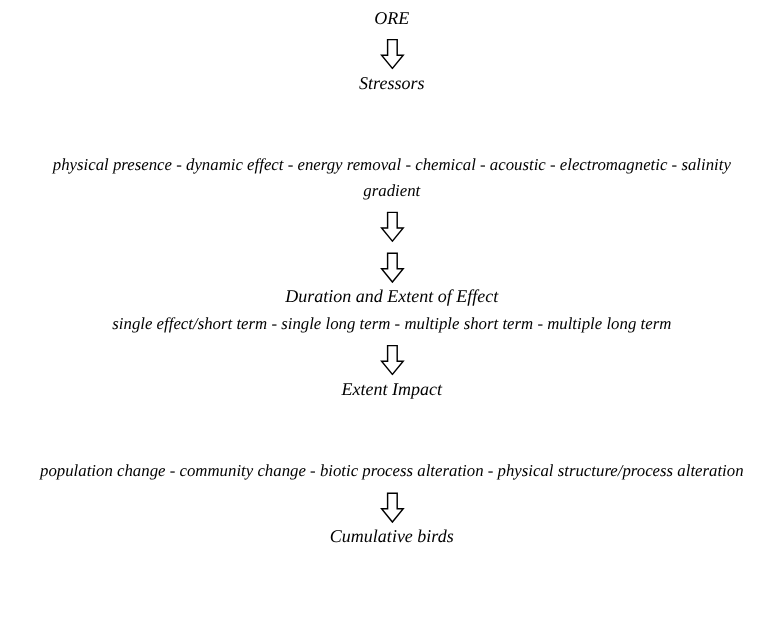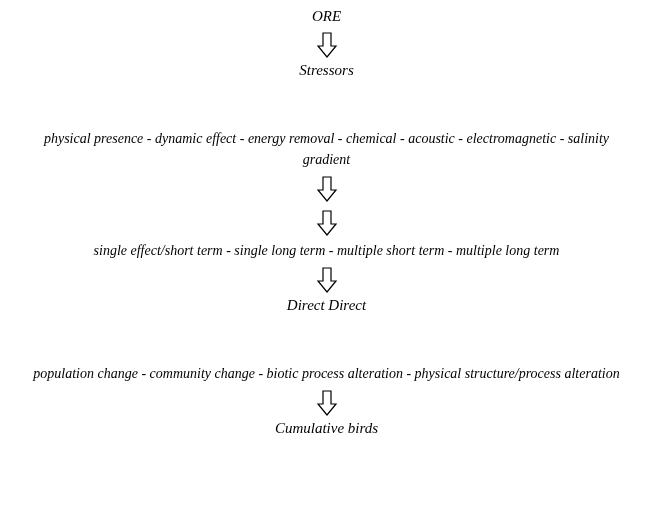--- a/index.html
+++ b/index.html
@@ -88,31 +88,32 @@
   <div class="stage">
   </div>
 
   <div class="arrow-wrap">
     <svg class="arrow" width="22" height="26" viewBox="0 0 22 26">
       <polygon points="7,1 15,1 15,14 20,14 11,25 2,14 7,14" fill="#ffffff" stroke="#000000" stroke-width="1.2"></polygon>
     </svg>
   </div>
 
   <div class="stage">
+    <div class="stage-title">Duration and Extent of Effect</div>
     <div class="stage-items">single effect/short term - single long term - multiple short term - multiple long term</div>
   </div>
 
   <div class="arrow-wrap">
     <svg class="arrow" width="22" height="26" viewBox="0 0 22 26">
       <polygon points="7,1 15,1 15,14 20,14 11,25 2,14 7,14" fill="#ffffff" stroke="#000000" stroke-width="1.2"></polygon>
     </svg>
   </div>
 
   <div class="stage">
-    <div class="stage-title">Direct Direct</div>
+    <div class="stage-title">Extent Impact</div>
     <div class="stage-items narrow">population change - community change - biotic process alteration - physical structure/process alteration</div>
   </div>
 
   <div class="arrow-wrap">
     <svg class="arrow" width="22" height="26" viewBox="0 0 22 26">
       <polygon points="7,1 15,1 15,14 20,14 11,25 2,14 7,14" fill="#ffffff" stroke="#000000" stroke-width="1.2"></polygon>
     </svg>
   </div>
 
   <div class="stage">

